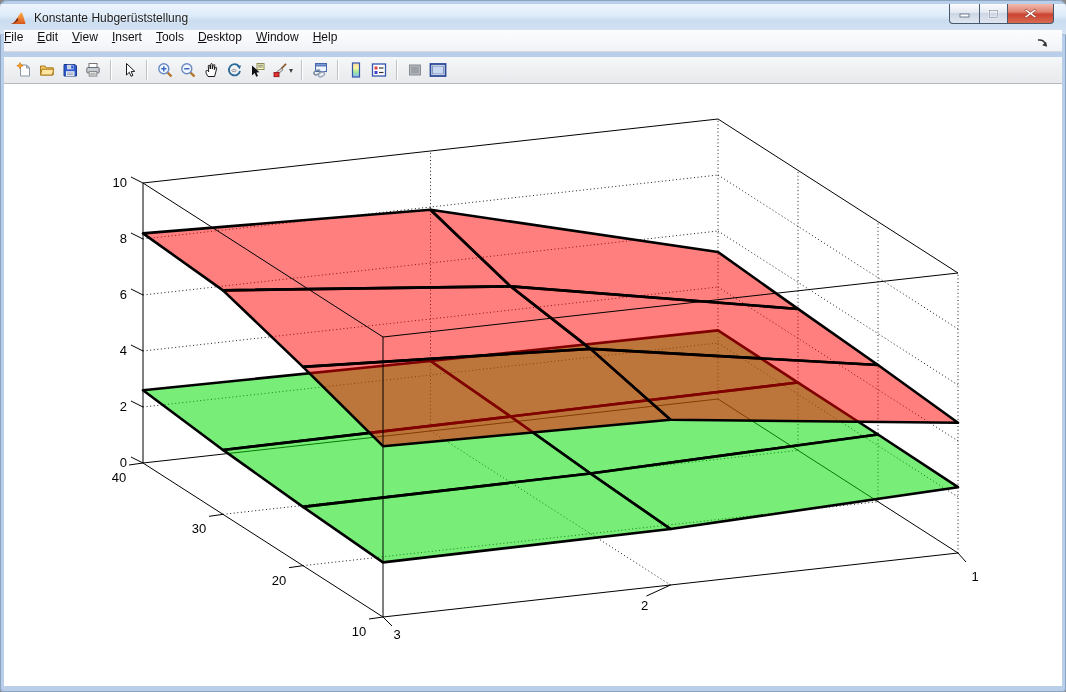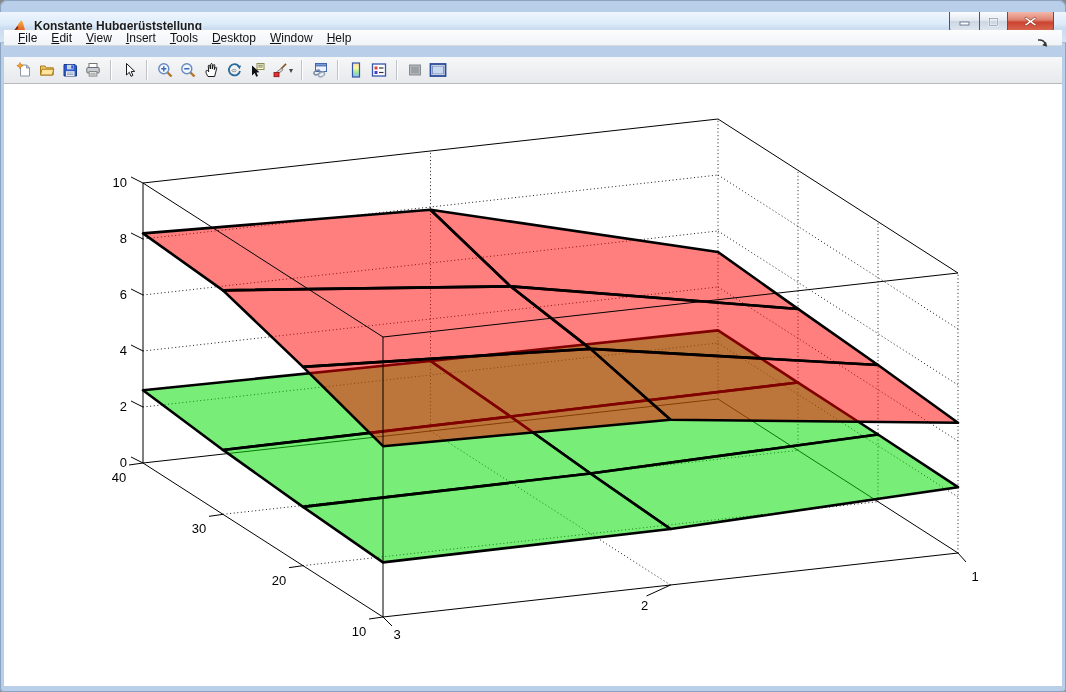--- a/index.html
+++ b/index.html
@@ -1,35 +1,35 @@
 <!DOCTYPE html>
 <html><head>
 <meta charset="utf-8">
 <style>
   html,body{margin:0;padding:0;background:#888;font-family:"Liberation Sans",sans-serif;}
   .window{position:relative;width:1066px;height:692px;border-radius:7px 7px 4px 4px;overflow:hidden;
     background:#b9cfe9;box-shadow:inset 0 0 0 1px #8aa3c0;}
   
-  .titlebar{position:absolute;left:0;top:12px;width:1066px;height:30px;
+  .titlebar{position:absolute;left:0;top:4px;width:1066px;height:30px;
     background:linear-gradient(#eef5fd 0%,#dcebfa 40%,#cadcf0 55%,#d6e4f4 100%);
-    border-bottom:1px solid #a8bed6;font-weight:bold;}
+    border-bottom:1px solid #a8bed6;}
   .titlebar .app-icon{position:absolute;left:10px;top:6px;width:17px;height:17px;}
   .titlebar .title-text{position:absolute;left:34px;top:7px;font-size:12px;color:#1c1c1c;
     text-shadow:0 0 3px #fff;}
   .winbtns{position:absolute;right:12px;top:0;height:20px;display:flex;}
   .winbtn{height:19px;border:1px solid #46586e;border-top:none;display:flex;align-items:center;
     justify-content:center;background:linear-gradient(#fbfcfd 0%,#e3e8f0 45%,#cdd6e4 50%,#dfe6f0 100%);}
   .winbtn.min{width:29px;border-radius:0 0 0 4px;border-right:none;}
   .winbtn.max{width:27px;}
   .winbtn.close{width:45px;border-radius:0 0 4px 0;border-left:none;
     background:linear-gradient(#f2b8ac 0%,#e08573 40%,#cc4431 55%,#d96a53 100%);}
   
-  .menubar{position:absolute;left:4px;top:30px;width:1058px;height:16px;
+  .menubar{position:absolute;left:4px;top:30px;width:1058px;height:22px;
     background:linear-gradient(#fdfdfe,#f0f3f7);border-bottom:1px solid #d6d9de;
-    display:flex;align-items:flex-end;padding-left:14px;box-sizing:border-box;}
+    display:flex;align-items:flex-start;box-sizing:border-box;}
   .menu-item{font-size:12px;color:#111;margin-right:14px;cursor:default;}
   .menu-item u{text-decoration:underline;}
   .dock-arrow{position:absolute;right:12px;top:6px;width:14px;height:14px;}
   
   .toolbar{position:absolute;left:4px;top:57px;width:1058px;height:27px;
     background:linear-gradient(#f6f7f8,#e7e9ec);border-bottom:1px solid #b7b9bd;
     display:flex;align-items:center;padding-left:8px;box-sizing:border-box;}
   .tbtn{width:20px;height:22px;margin:0 1.5px;display:flex;align-items:center;justify-content:center;}
   .tsep{width:1px;height:20px;background:#bfc2c6;margin:0 6px;box-shadow:1px 0 0 #fff;}
   .caret{font-size:8px;color:#444;margin-left:-2px;margin-right:2px;}

